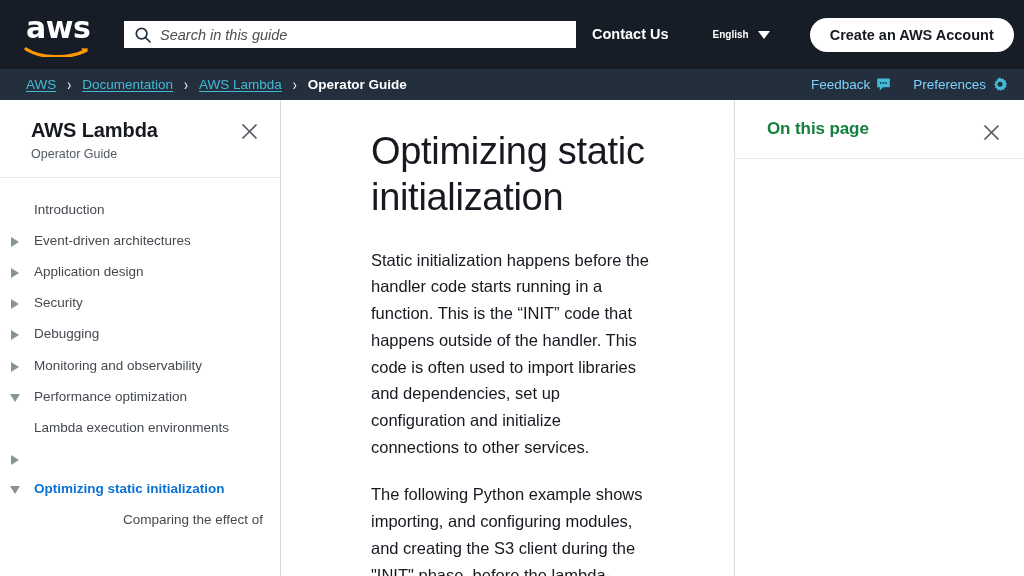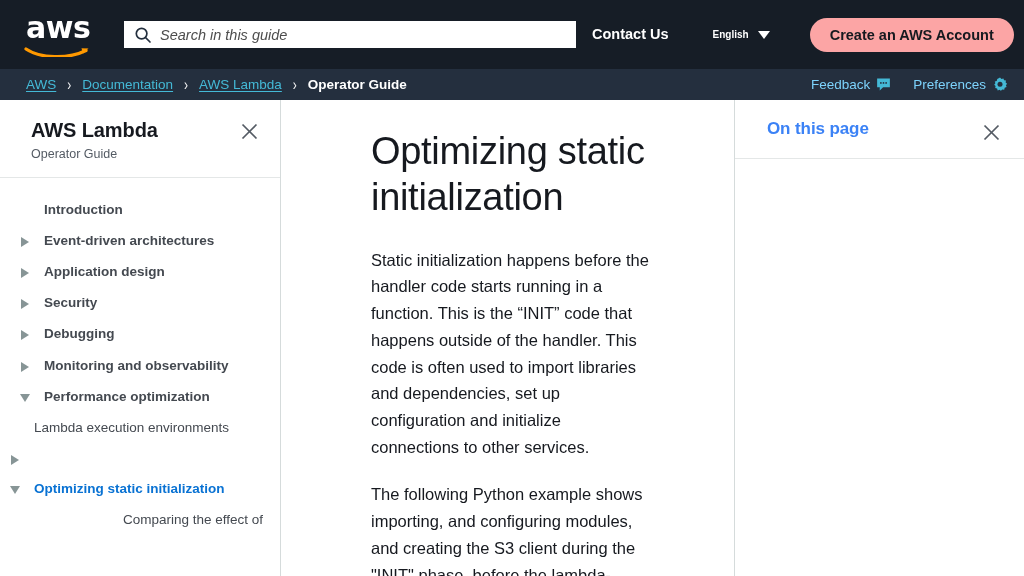--- a/index.html
+++ b/index.html
@@ -40,21 +40,21 @@
     color:#ffffff; font-size:14.5px; font-weight:700; text-decoration:none;
     padding:0 16px; white-space:nowrap; line-height:69px;
   }
   .lang-select { display:flex; align-items:center; gap:9px; padding:0 14px 0 16px; cursor:pointer; }
   .lang-select .lbl { color:#fff; font-size:10px; font-weight:700; }
   .caret-down {
     width:0; height:0; border-left:6.5px solid transparent; border-right:6.5px solid transparent;
     border-top:8px solid #ffffff; display:block;
   }
   .cta-btn {
-    background:#fca5a5; color:#16191f; font-size:14.5px; font-weight:700;
+    background:#ffffff; color:#16191f; font-size:14.5px; font-weight:700;
     border:none; border-radius:18px; height:34px; padding:0 20px; cursor:pointer;
     margin-left:14px; white-space:nowrap; font-family:"Liberation Sans", sans-serif;
   }
 
   
   .crumbbar {
     height:31px; flex:0 0 31px; background:#242f3e;
     display:flex; align-items:center; padding:0 16px 0 26px; position:relative;
   }
   .crumbs { display:flex; align-items:center; gap:0; }
@@ -88,21 +88,21 @@
   .icon-x { width:17px; height:17px; flex:0 0 17px; margin-top:5px; cursor:pointer; }
 
   .sb-nav { flex:1 1 auto; overflow:hidden; padding-top:16px; min-height:0; }
   .sb-item {
     display:flex; align-items:flex-start; padding:6.5px 14px 6.5px 10px;
     font-size:13.5px; color:#444950; cursor:pointer; line-height:1.35;
   }
   .sb-item .tri { flex:0 0 14px; width:14px; height:17px; margin-right:4px; position:relative; }
   .sb-item .tri.none { visibility:hidden; }
   .sb-item .lab { flex:1 1 auto; }
-  .sb-item.lvl1 { padding-left:20px;font-weight:bold; }
+  .sb-item.lvl1 { padding-left:10px; }
   .sb-item.lvl1 .lab { padding-left:6px; }
   .sb-item.lvl2 { }
   .sb-item.lvl2 .lab { padding-left:6px; }
   .sb-item.lvl3 { padding-left:54px; }
   .sb-item.lvl3 .lab { padding-left:6px;margin-left:45px; }
   .sb-item.active .lab { color:#0972d3; font-weight:700; }
   .tri-right {
     position:absolute; left:1px; top:5px;
     width:0; height:0; border-top:5px solid transparent; border-bottom:5px solid transparent;
     border-left:8px solid #879596;
@@ -130,21 +130,21 @@
 
   
   .rightpanel {
     flex:0 0 290px; border-left:1px solid #d5dbdb; background:#fff;
     display:flex; flex-direction:column; min-height:0;
   }
   .rp-head {
     padding:19px 24px 17px 32px; border-bottom:1px solid #e4e7e7;
     display:flex; align-items:flex-start; flex:0 0 auto;
   }
-  .rp-title { font-size:17px; font-weight:700; color:#3b82f6; flex:1 1 auto; letter-spacing:-0.1px; }
+  .rp-title { font-size:17px; font-weight:700; color:#15803d; flex:1 1 auto; letter-spacing:-0.1px; }
   .rp-body { flex:1 1 auto; }
 </style>
 </head>
 <body>
 
 <div id="app">
 
   <div class="topnav">
 
     <div class="aws-logo">

